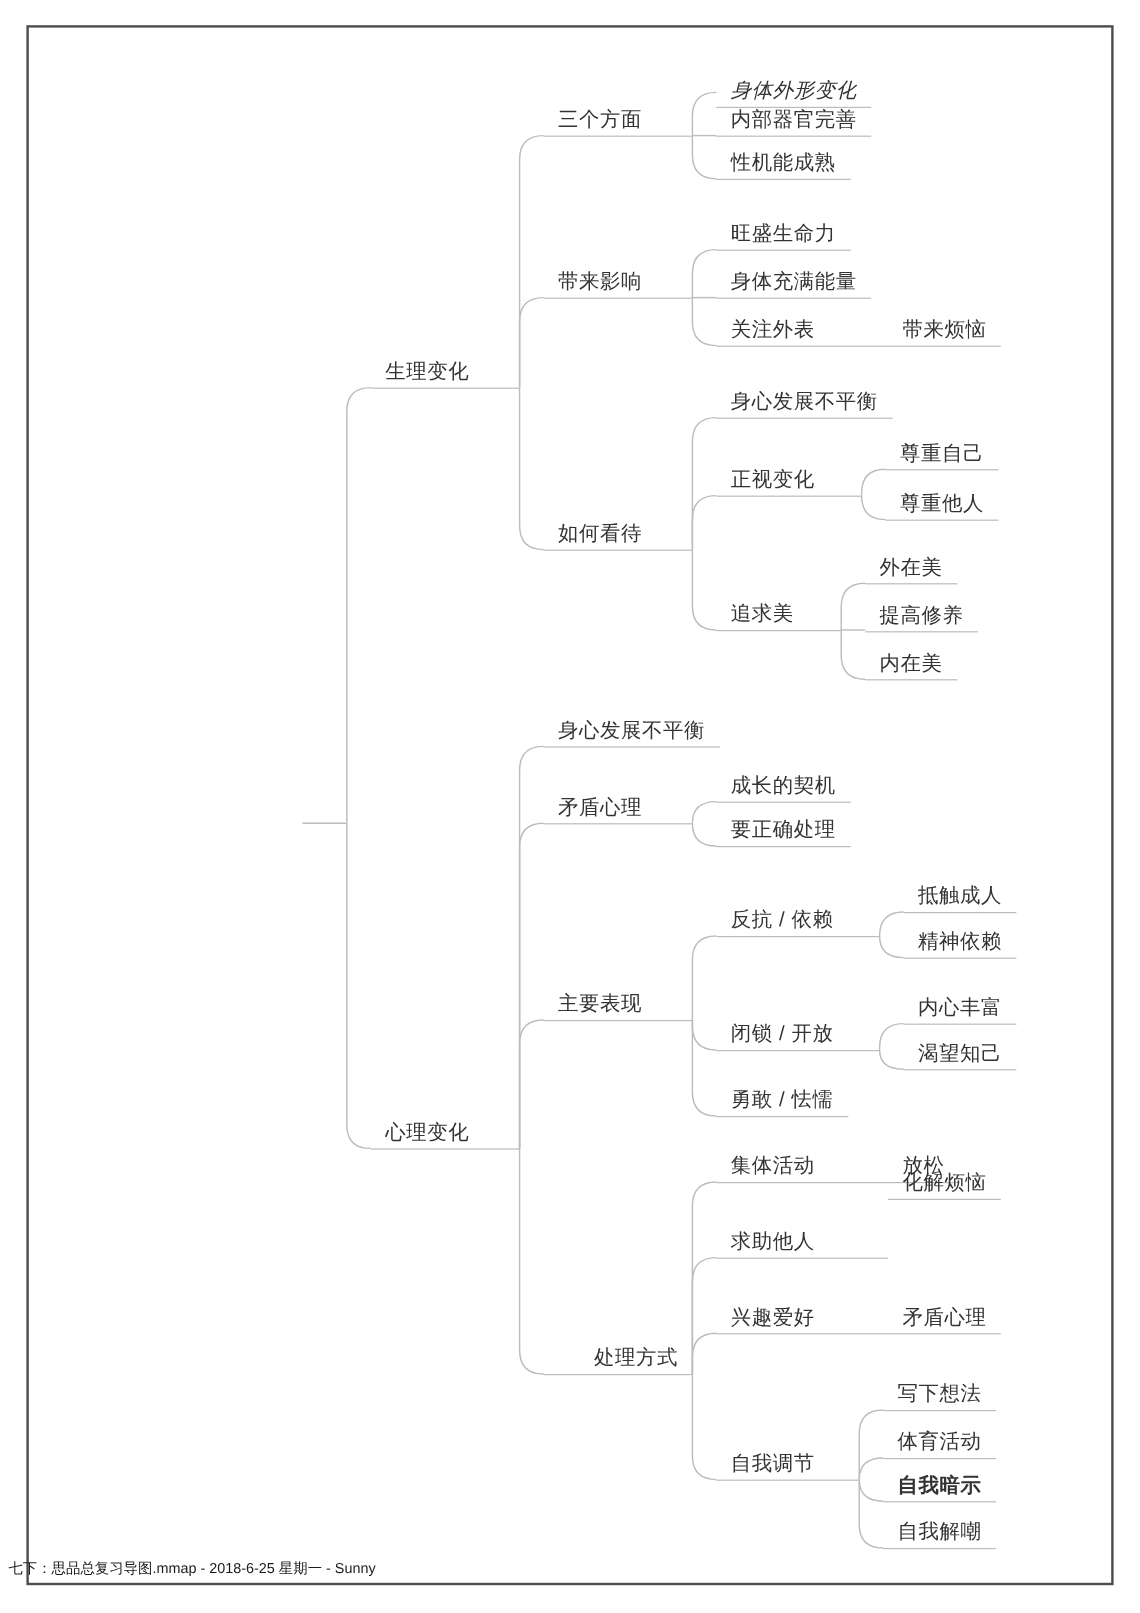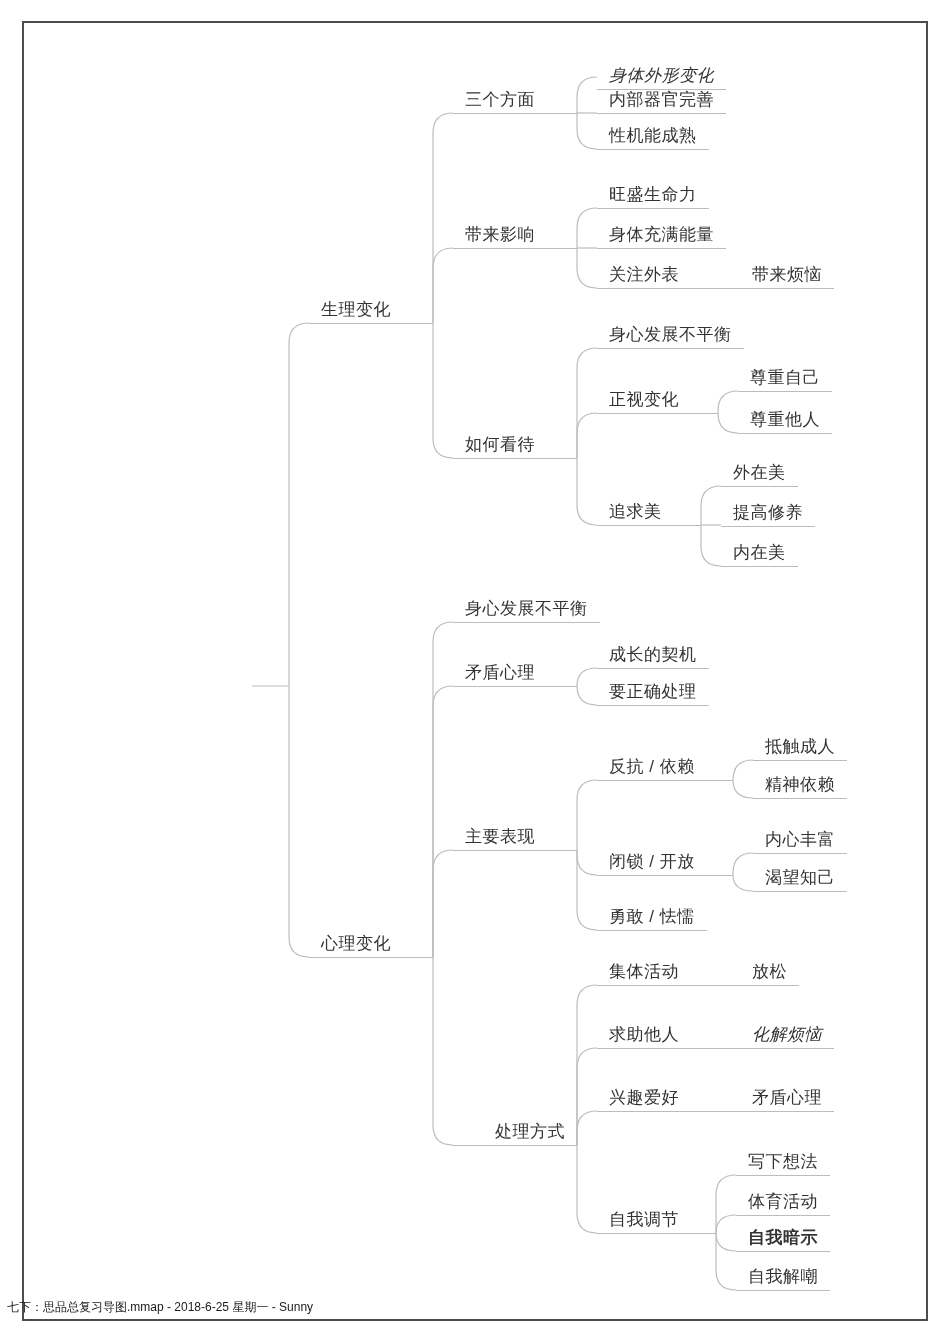--- a/index.html
+++ b/index.html
@@ -157,21 +157,21 @@
     <div class="topic" style="left: 753px; top: 735px;">抵触成人</div>
     <div class="topic" style="left: 753px; top: 773px;">精神依赖</div>
     <div class="topic" style="left: 597px; top: 850px; width: 136px;">闭锁 / 开放</div>
     <div class="topic" style="left: 753px; top: 828px;">内心丰富</div>
     <div class="topic" style="left: 753px; top: 866px;">渴望知己</div>
     <div class="topic" style="left: 597px; top: 905px;">勇敢 / 怯懦</div>
     <div class="topic" style="left: 453px; top: 1120px; width: 124px; text-align: right;">处理方式</div>
     <div class="topic" style="left: 597px; top: 960px; width: 143px;">集体活动</div>
     <div class="topic" style="left: 740px; top: 960px;">放松</div>
     <div class="topic" style="left: 597px; top: 1023px; width: 143px;">求助他人</div>
-    <div class="topic" style="left: 740px; top: 1023px; font-style: italic;">化解烦恼</div>
+    <div class="topic" style="left: 740px; top: 974px;">化解烦恼</div>
     <div class="topic" style="left: 597px; top: 1086px; width: 143px;">兴趣爱好</div>
     <div class="topic" style="left: 740px; top: 1086px;">矛盾心理</div>
     <div class="topic" style="left: 597px; top: 1208px; width: 119px;">自我调节</div>
     <div class="topic" style="left: 736px; top: 1150px;">写下想法</div>
     <div class="topic" style="left: 736px; top: 1190px;">体育活动</div>
     <div class="topic" style="left: 736px; top: 1226px; font-weight: bold;">自我暗示</div>
     <div class="topic" style="left: 736px; top: 1265px;">自我解嘲</div>
   </div>
 
 <div class="footer">七下：思品总复习导图.mmap - 2018-6-25 星期一 - Sunny</div>

